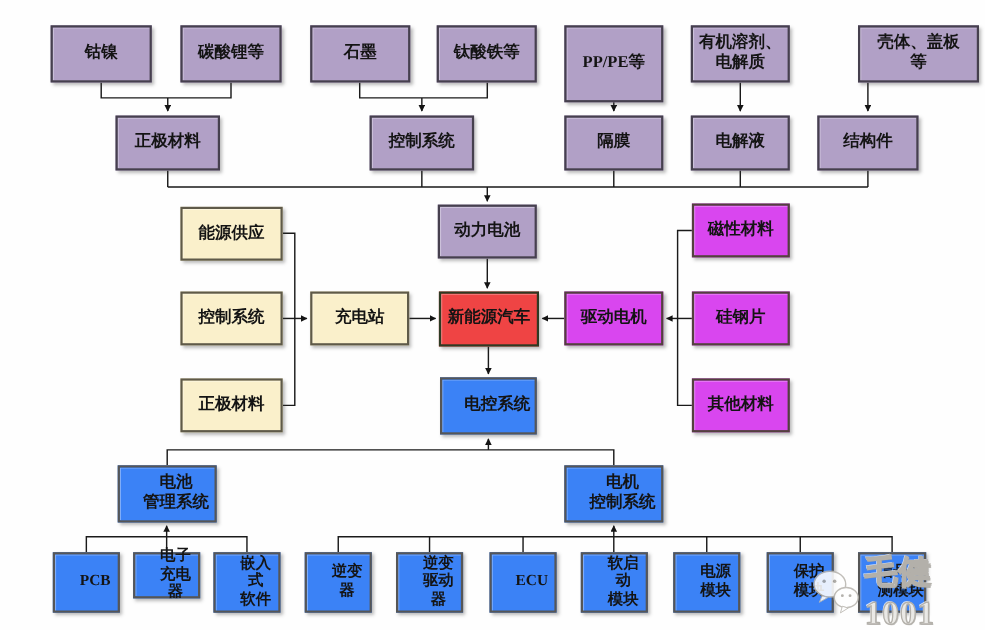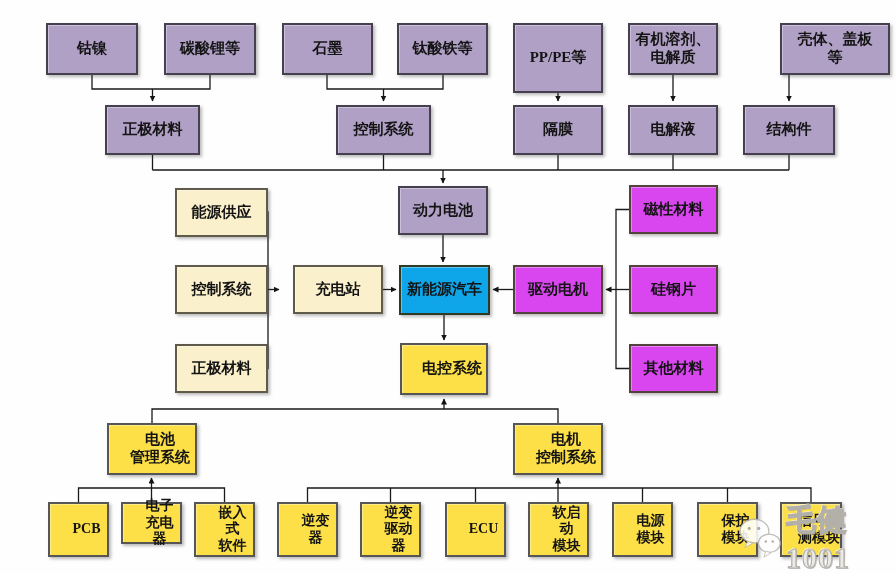--- a/index.html
+++ b/index.html
@@ -10,24 +10,24 @@
   .connectors{position:absolute;left:0;top:0;width:896px;height:573px;}
   .box{
     position:absolute;display:flex;align-items:center;justify-content:center;
     text-align:center;white-space:pre-line;line-height:1.18;
     font-size:15px;font-weight:600;color:#141414;
     border:2px solid #4a4550;
     box-shadow:inset 1px 1px 0 rgba(255,255,255,.35), 2px 2px 3px rgba(60,60,60,.35);
     box-sizing:border-box;
   }
   .purple{background:#b1a0c6;border-color:#46404e;}
-  .yellow{background:#faf0cb;border-color:#5f5a49;margin-left:11px;}
-  .green {background:#0ea5e9;border-color:#2e3a23;}
+  .yellow{background:#faf0cb;border-color:#5f5a49;}
+  .green {background:#ef4444;border-color:#2e3a23;}
   .pink  {background:#d946ef;border-color:#53413e;}
-  .gray  {background:#fde047;border-color:#565656;padding-left:16px;}
+  .gray  {background:#3b82f6;border-color:#565656;padding-left:16px;}
   .small{font-size:14px;}
 
   
   #n-cobalt{left:46px;top:23px;width:92px;height:52px}
   #n-lithium{left:164px;top:23px;width:92px;height:52px}
   #n-graphite{left:282px;top:23px;width:91px;height:52px}
   #n-titanate{left:397px;top:23px;width:91px;height:52px}
   #n-pppe{left:513px;top:23px;width:90px;height:70px}
   #n-solvent{left:628px;top:23px;width:90px;height:52px}
   #n-casing{left:780px;top:23px;width:110px;height:52px}

